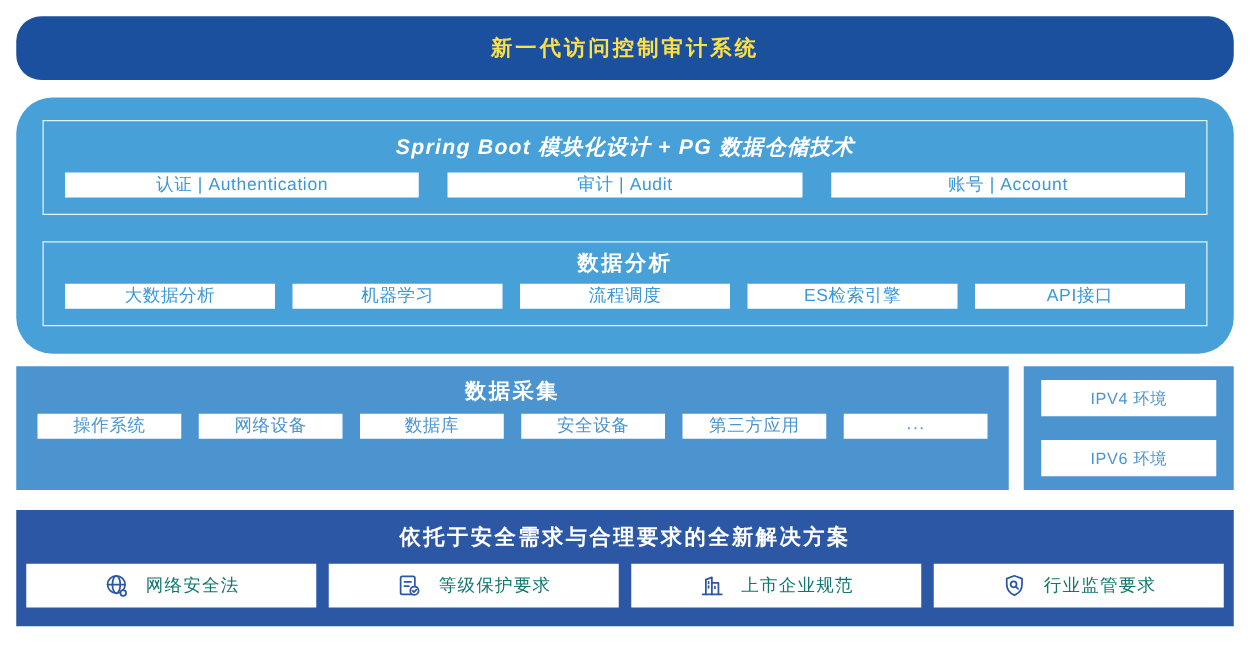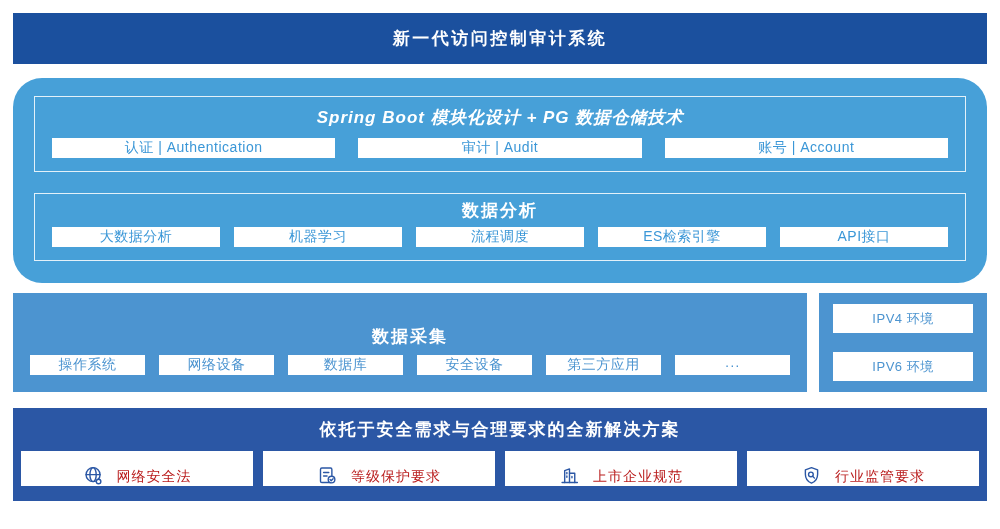--- a/index.html
+++ b/index.html
@@ -7,21 +7,21 @@
   body {
     width:1000px; height:529px;
     font-family:"Liberation Sans","DejaVu Sans",sans-serif;
   }
   .page { padding:13px; width:1000px; }
 
   
   .banner {
     height:51px; background:#1b509e; margin-bottom:14px;
     display:flex; align-items:center; justify-content:center;
-    color:#ffffff; font-size:17px; font-weight:bold; letter-spacing:2.5px;
+    color:#fde047; font-size:17px; font-weight:bold; letter-spacing:2.5px;border-radius:20px;
   }
 
   
   .platform { background:#47a0d8; padding:18px 21px 22px; margin-bottom:10px;border-radius:29px; }
   .subsection { border:1px solid rgba(255,255,255,.85); padding:0 17px 13px; }
   .subsection + .subsection { margin-top:21px; }
   .subsection-title {
     height:41px; display:flex; align-items:center; justify-content:center;
     color:#fff; font-size:17px; font-weight:bold; letter-spacing:2px;
   }
@@ -34,21 +34,21 @@
     flex:1; height:20px; background:#fff;
     display:flex; align-items:center; justify-content:center;
     color:#3b97d7; font-size:14px; letter-spacing:.5px;
   }
 
   
   .collect-row { display:flex; gap:12px; margin-bottom:16px; }
   .collect { flex:1; background:#4c94d0; padding:0 17px 14px; }
   .collect-title {
     height:38px; display:flex; align-items:center; justify-content:center;
-    color:#fff; font-size:17px; font-weight:bold; letter-spacing:2px;margin-top:24px;
+    color:#fff; font-size:17px; font-weight:bold; letter-spacing:2px;
   }
   .collect .module { color:#4c94d0; }
 
   .env-panel {
     width:168px; background:#4c94d0; padding:11px 14px;
     display:flex; flex-direction:column; gap:19px;
   }
   .env-box {
     height:29px; background:#fff;
     display:flex; align-items:center; justify-content:center;
@@ -57,22 +57,22 @@
 
   
   .solution { background:#2b57a5; padding:0 8px 15px; }
   .solution-title {
     height:43px; display:flex; align-items:center; justify-content:center;
     color:#fff; font-size:17px; font-weight:bold; letter-spacing:2px;
   }
   .solution-row { display:flex; gap:10px; }
   .solution-item {
     flex:1; height:35px; background:#fff;
-    display:flex; align-items:flex-end; justify-content:center; gap:13px;
-    color:#b91c1c; font-size:14px; letter-spacing:1px;
+    display:flex; align-items:center; justify-content:center; gap:13px;
+    color:#0f766e; font-size:14px; letter-spacing:1px;
   }
   .sol-icon { width:21px; height:21px; display:block; }
   .sol-icon svg { width:21px; height:21px; display:block; }
 </style>
 </head>
 <body>
 
 <div class="page">
 
   <div class="banner">

